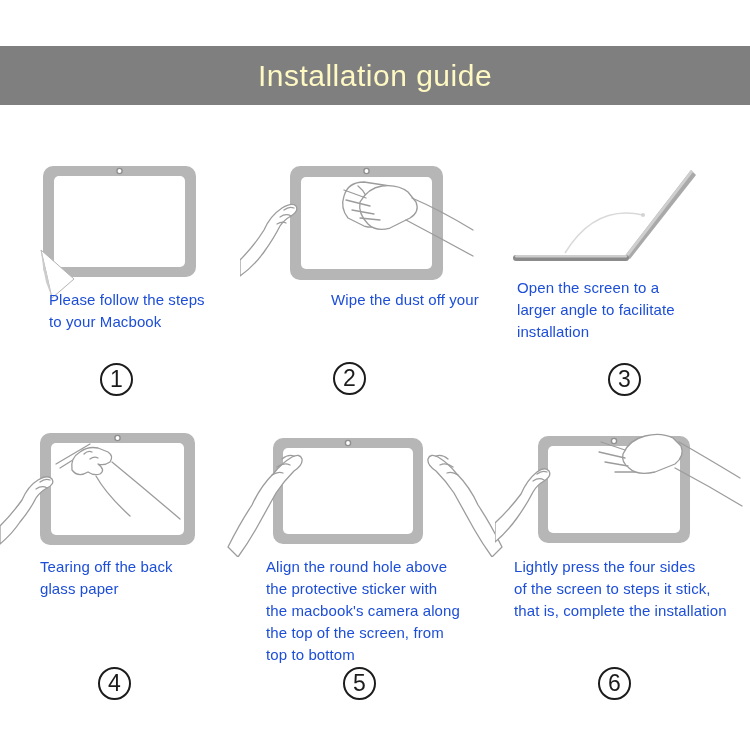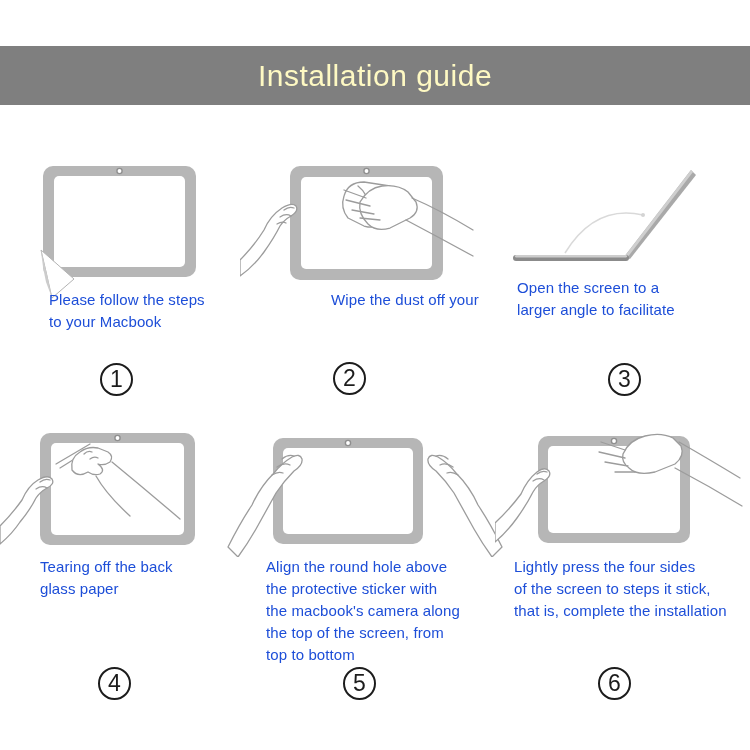--- a/index.html
+++ b/index.html
@@ -118,20 +118,21 @@
     <div>to your Macbook</div>
   </div>
 
   <div class="caption" style="left:286px; top:289px;margin-left:45px;">
     <div>Wipe the dust off your</div>
   </div>
 
   <div class="caption" style="left:517px; top:277px;">
     <div>Open the screen to a</div>
     <div>larger angle to facilitate</div>
+    <div>installation</div>
   </div>
 
   <div class="caption" style="left:40px; top:556px;">
     <div>Tearing off the back</div>
     <div>glass paper</div>
   </div>
 
   <div class="caption" style="left:266px; top:556px;">
     <div>Align the round hole above</div>
     <div>the protective sticker with</div>

